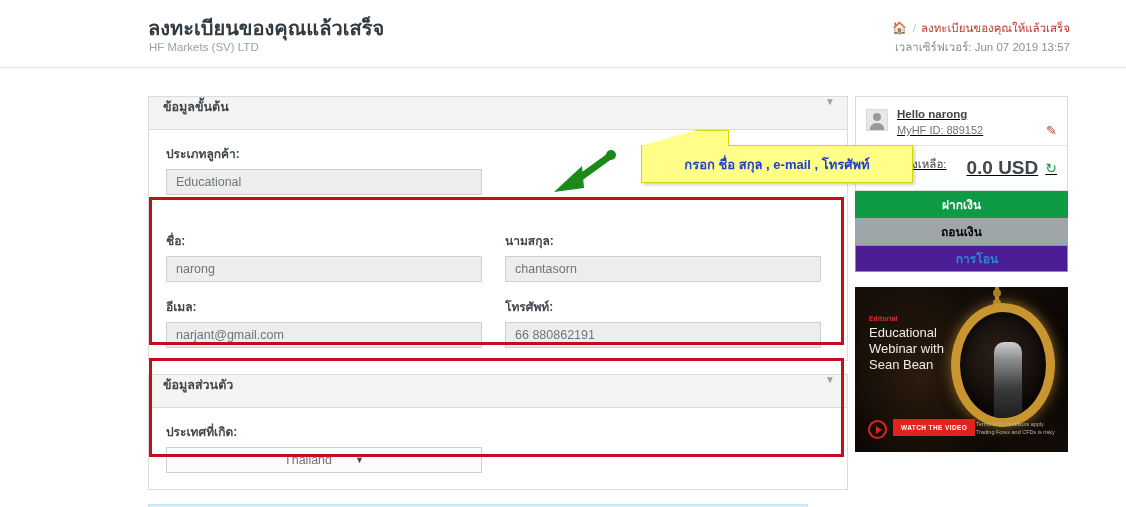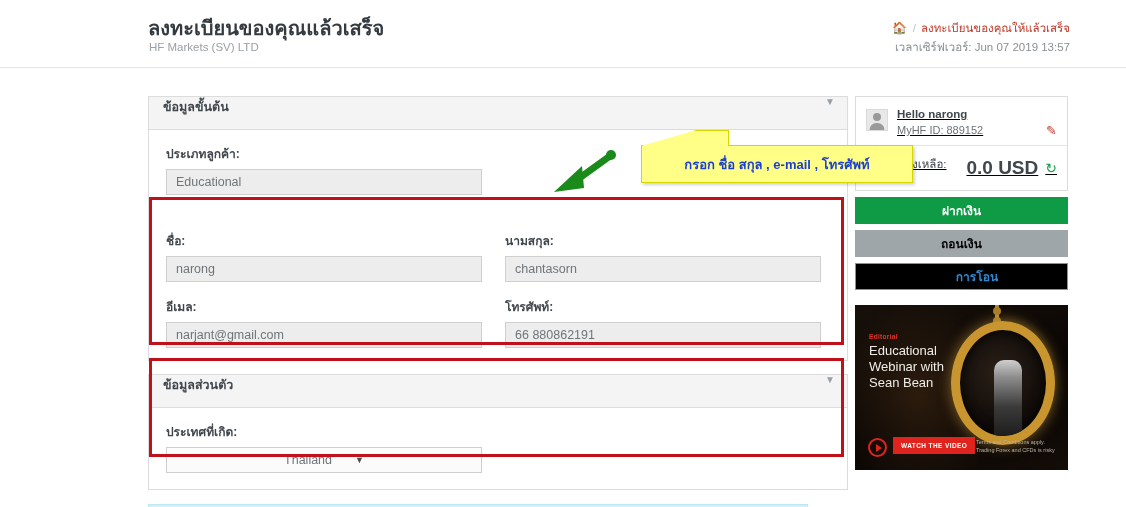--- a/index.html
+++ b/index.html
@@ -134,27 +134,27 @@
   .bal-row {
     display: flex; align-items: flex-start; justify-content: space-between;
     padding: 10px 10px 11px 10px;
   }
   .bal-label { font-size: 11.5px; color: #3f464c; line-height: 1.45; width: 84px; }
   .bal-right { display: flex; align-items: center; gap: 7px; padding-top: 1px; }
   .bal-amt { font-size: 19px; color: #3f464c; font-weight: bold; white-space: nowrap; }
   .refresh { color: #169b48; font-size: 14px; line-height: 1; }
 
   .btn {
-    display: block; width: 213px; height: 27px; margin-top: 6px;
+    display: block; width: 213px; height: 27px; 
     font-size: 12px; font-weight: bold; text-align: center; line-height: 27px;
     border: 1px solid transparent;
   }
   .btn-deposit { background: #0f9a46; color: #fff; border-color: #0f9a46; }
   .btn-withdraw { background: #9fa6a9; color: #000000; border-color: #9fa6a9; }
-  .btn-transfer { background: #000000; color: #2d8bd4; border-color: #4aa3e0; padding-left: 31px; }
+  .btn-transfer { background: #4c1d95; color: #2d8bd4; border-color: #4aa3e0; padding-left: 31px; }
 
   
   .banner {
     margin-top: 15px; width: 213px; height: 165px; position: relative;
     background: #0a0604; overflow: hidden;
   }
   .banner-bg {
     position: absolute; inset: 0;
     background:
       radial-gradient(ellipse 70px 90px at 72% 45%, rgba(196,142,46,0.85) 0%, rgba(140,92,20,0.5) 45%, rgba(20,12,6,0) 72%),

